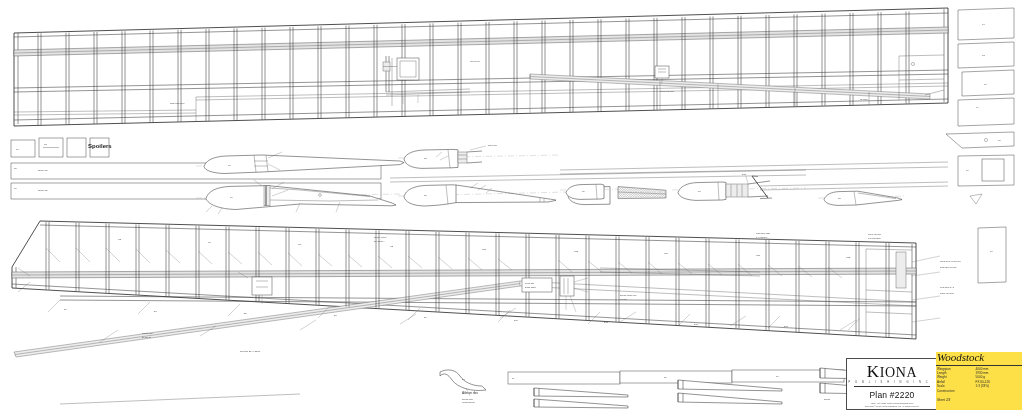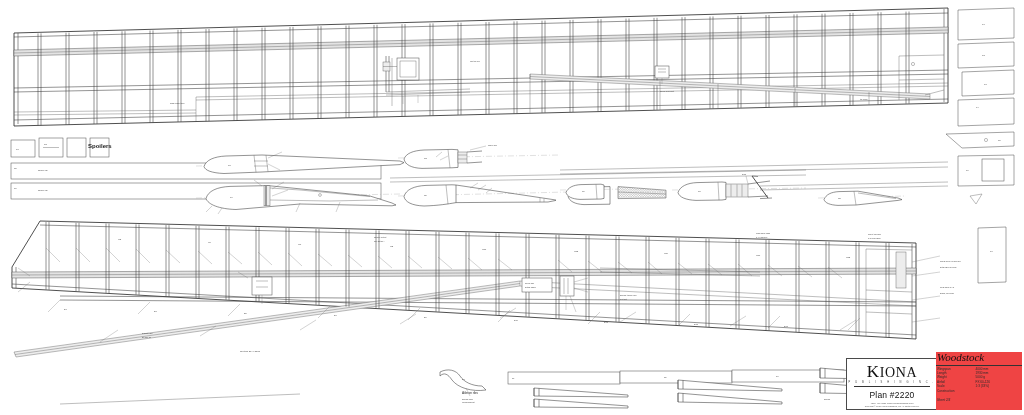--- a/index.html
+++ b/index.html
@@ -41,21 +41,21 @@
     font-size:2.6px; letter-spacing:2.1px; color:#3a3a3a; margin-top:1px;
     white-space:nowrap;
   }
   .kiona-rule { width:76px; height:1px; background:#333; margin:2px 0 0 0; }
   #plan-no { font-size:8.5px; font-weight:normal; color:#111; margin-top:3px; letter-spacing:.2px; }
   #kiona-url { font-size:2.3px; color:#555; margin-top:2px; }
   #kiona-copy { font-size:2.1px; color:#555; margin-top:1px; }
 
   #specblock {
     position:absolute; left:936px; top:352px; width:86px; height:58px;
-    background:#ef4444;
+    background:#fde047;
   }
   #model-name {
     font-family:"Liberation Serif", serif; font-style:italic; font-size:11px;
     color:#111; line-height:1.05; padding-left:1px;
   }
   #spec-rule { height:1px; background:#333; margin:1px 0 2px 0; width:100%; }
   table#spec { border-collapse:collapse; width:100%; }
   table#spec td { font-size:3.1px; color:#2a2a2a; padding:0 0 .6px 0; line-height:1.25; }
   table#spec td.k { width:46%; padding-left:1px; }
   table#spec td.v { width:54%; }

